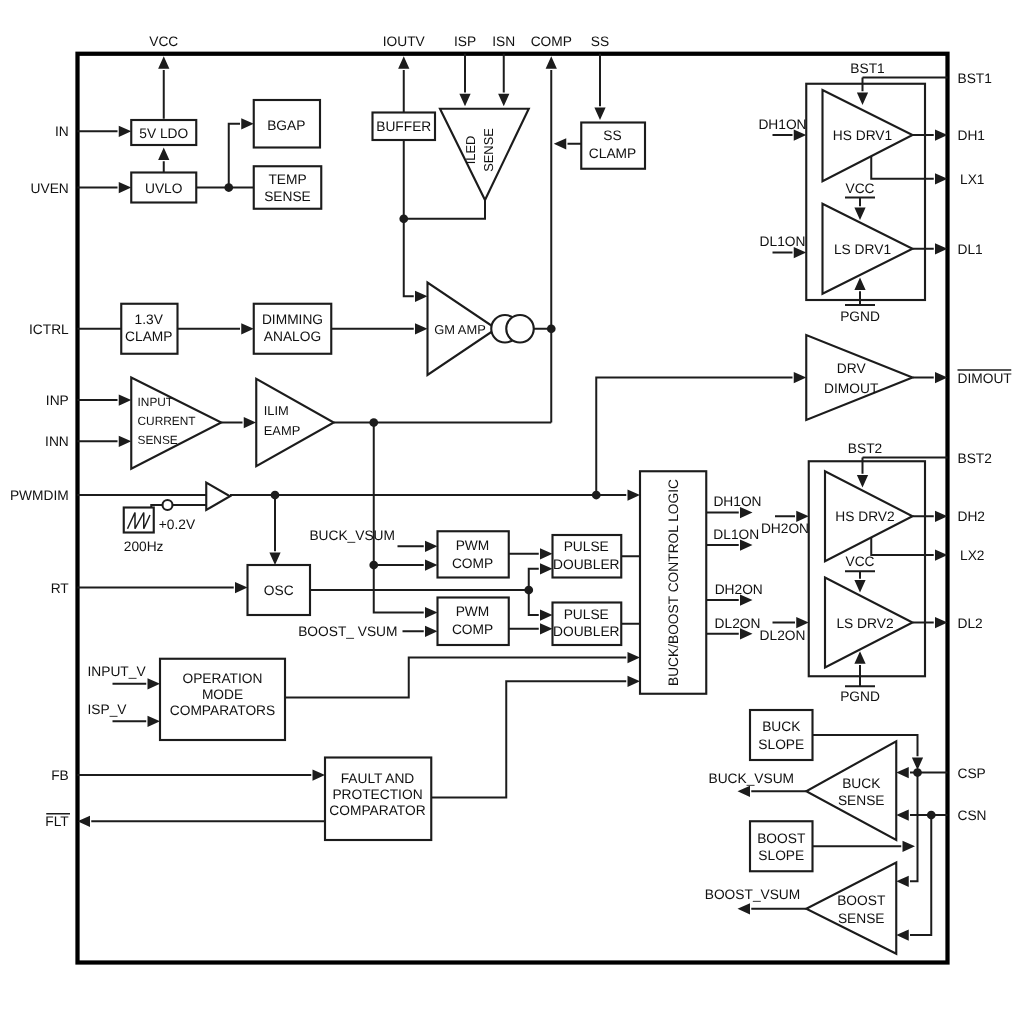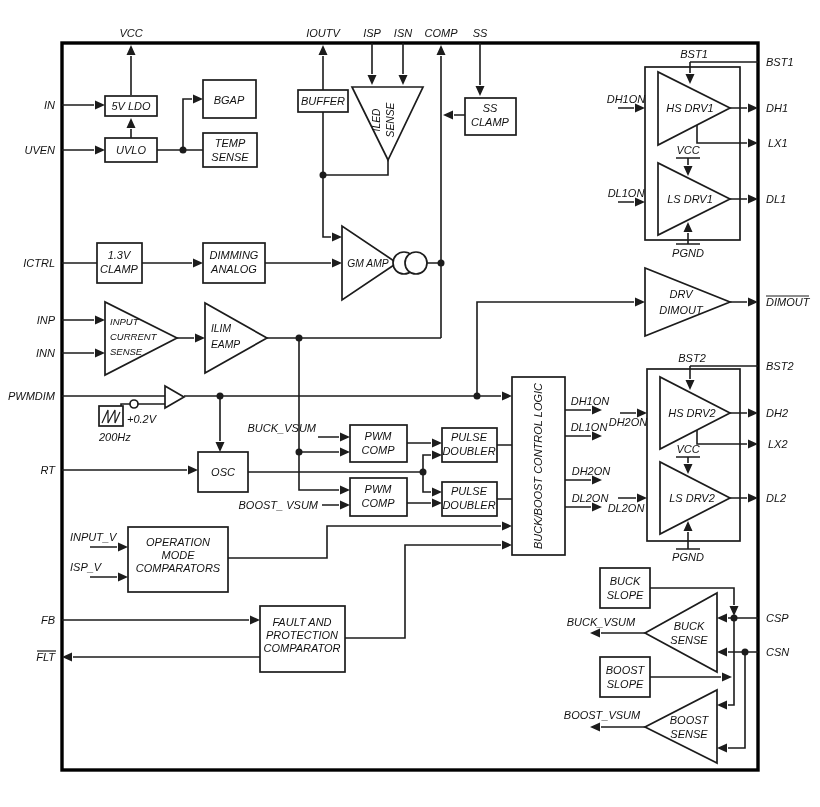--- a/index.html
+++ b/index.html
@@ -1,16 +1,16 @@
 <!DOCTYPE html>
 <html><head>
 <meta charset="utf-8">
 <style>
   html,body{margin:0;padding:0;background:#fff;}
-  .stage{position:relative;width:820px;height:807px;background:#ffffff;overflow:hidden;font-style:italic;}
+  .stage{position:relative;width:820px;height:807px;background:#ffffff;overflow:hidden;}
   svg text{font-family:"Liberation Sans","DejaVu Sans",sans-serif;font-size:11px;fill:#111;}
   .mid{text-anchor:middle}
   .end{text-anchor:end}
   .sm{font-size:9.5px}
   .md{font-size:10.3px}
   .wire{stroke:#1c1c1c;stroke-width:1.6;fill:none}
   .thin{stroke:#1c1c1c;stroke-width:1.2;fill:none}
   .box{fill:#ffffff;stroke:#1c1c1c;stroke-width:1.7}
   .openbox{fill:none;stroke:#1c1c1c;stroke-width:1.7}
   .tri{fill:#ffffff;stroke:#1c1c1c;stroke-width:1.7}

